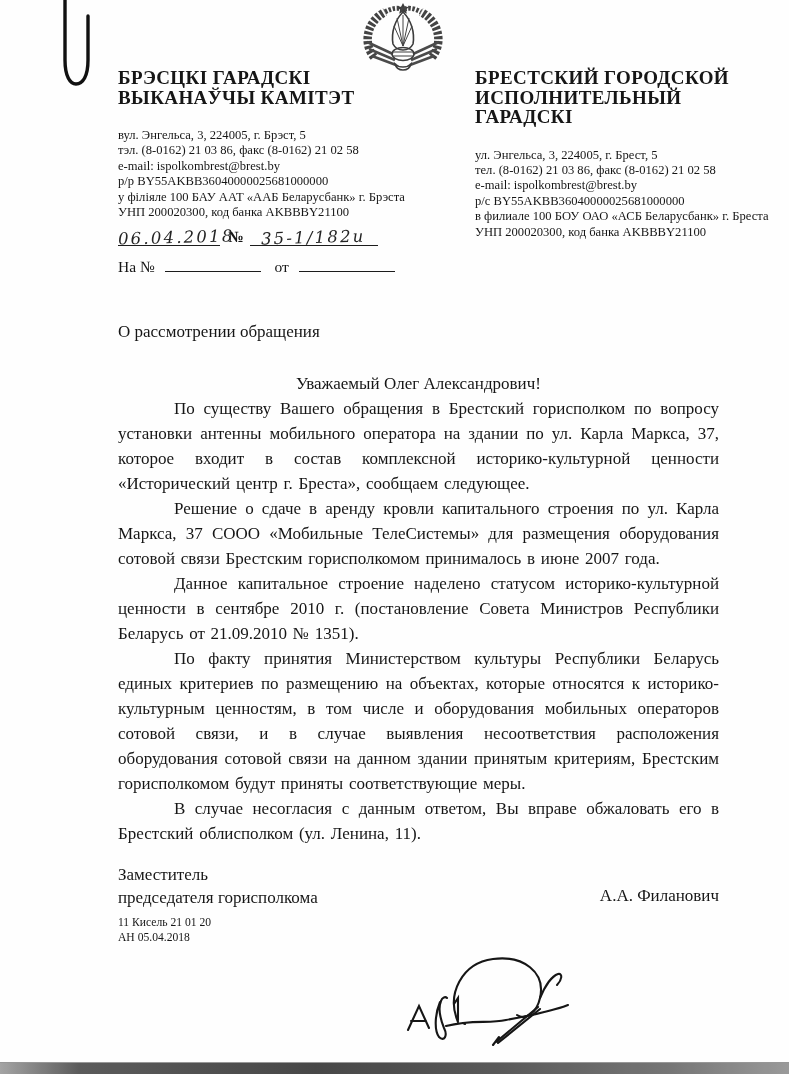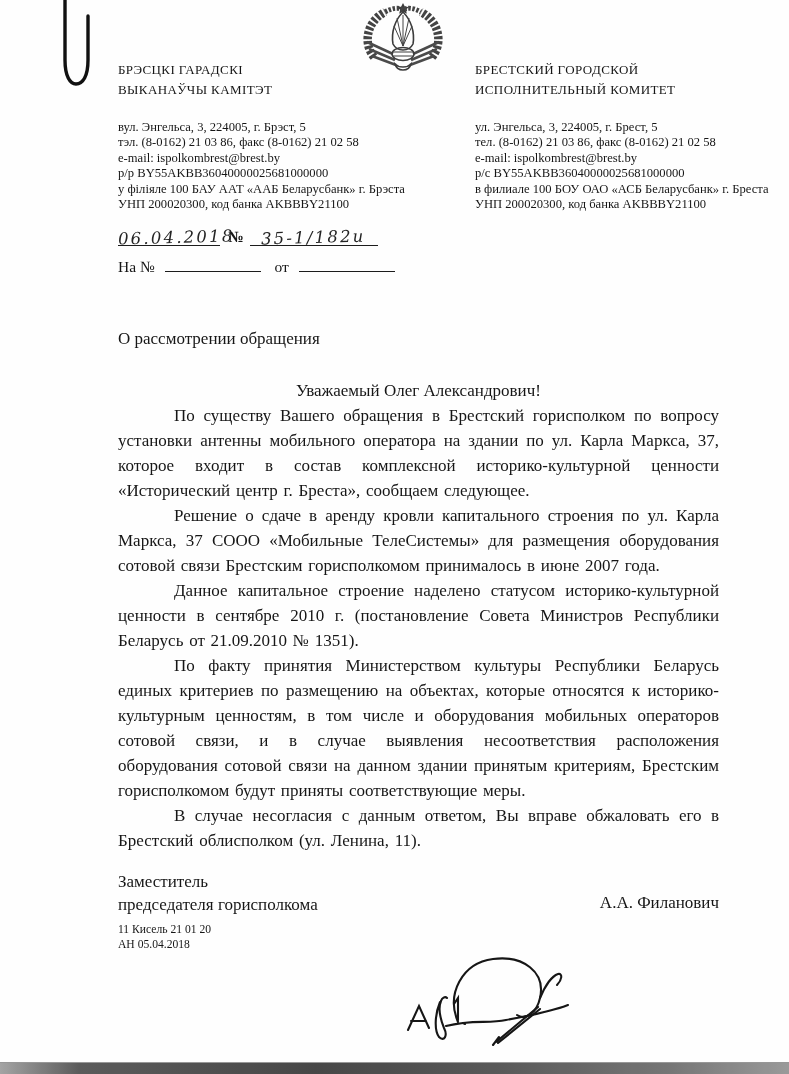--- a/index.html
+++ b/index.html
@@ -5,40 +5,40 @@
   html,body { margin:0; padding:0; background:#e9e9e9; }
   .page {
     position:relative; width:789px; height:1074px; margin:0 auto;
     background:#fefefe; overflow:hidden;
     font-family:"Liberation Serif", serif; color:#161616;
   }
   
   .org-col { position:absolute; top:60px; }
   .org-col.left  { left:118px; width:340px; }
   .org-col.right { left:475px; width:300px; }
-  .org-name { font-weight:normal; font-size:13px; line-height:19.5px; letter-spacing:.4px; }
+  .org-name { font-weight:bold; font-size:19px; line-height:19.5px; letter-spacing:.4px;margin-top:8px; }
   .org-addr { margin-top:21px; font-size:12.6px; line-height:15.4px; }
   .org-addr div { white-space:nowrap; }
   
   .emblem    { position:absolute; left:359px; top:2px; opacity:.88; filter:blur(.25px); }
   .paperclip { position:absolute; left:58px; top:0; }
   
   .ref { position:absolute; left:118px; top:226px; font-size:15.5px; }
   .ref-row { display:flex; align-items:flex-end; }
   .uline { display:inline-block; border-bottom:1.8px solid #1c1c1c; text-align:center; }
   .hand {
     font-family:"DejaVu Serif", serif; font-style:italic; font-size:16.5px;
     letter-spacing:2.2px; color:#242424; display:inline-block; transform:rotate(-1.6deg);
     position:relative; top:2px; white-space:nowrap;
   }
   .no-sign { font-weight:bold; margin:0 6px 0 8px; }
   .ref-row2 { margin-top:11px; font-weight:normal; }
   .blank { display:inline-block; border-bottom:1.8px solid #1c1c1c; height:14px; vertical-align:baseline; }
   
-  .doc-body { position:absolute; left:118px; top:326px; width:601px; font-size:17px; line-height:25px; }
+  .doc-body { position:absolute; left:118px; top:319px; width:601px; font-size:17px; line-height:25px; }
   .subject { text-align:left; }
   .salutation { text-align:center; margin-top:27px; }
   .doc-body p { margin:0; text-align:justify; text-indent:56px; word-spacing:1.5px; }
   
   .sign-row { display:flex; justify-content:space-between; align-items:flex-end; margin-top:17px; }
   .sign-pos { line-height:23px; }
   .sign-name { padding-bottom:1px; }
   .signature-svg { position:absolute; left:388px; top:946px; pointer-events:none; }
   .footer { margin-top:7px; font-size:11.6px; line-height:14.5px; }
   
@@ -82,21 +82,21 @@
       <div>e-mail: ispolkombrest@brest.by</div>
       <div>р/р BY55AKBB36040000025681000000</div>
       <div>у філіяле 100 БАУ ААТ «ААБ Беларусбанк» г. Брэста</div>
       <div>УНП 200020300, код банка AKBBBY21100</div>
     </div>
   </div>
 
   <div class="org-col right">
     <div class="org-name">
       <div>БРЕСТСКИЙ ГОРОДСКОЙ</div>
-      <div>ИСПОЛНИТЕЛЬНЫЙ КОМИТЕТ</div>
+      <div>ИСПОЛНИТЕЛЬНЫЙ ГАРАДСКІ</div>
     </div>
     <div class="org-addr">
       <div>ул. Энгельса, 3, 224005, г. Брест, 5</div>
       <div>тел. (8-0162) 21 03 86, факс (8-0162) 21 02 58</div>
       <div>e-mail: ispolkombrest@brest.by</div>
       <div>р/с BY55AKBB36040000025681000000</div>
       <div>в филиале 100 БОУ ОАО «АСБ Беларусбанк» г. Бреста</div>
       <div>УНП 200020300, код банка AKBBBY21100</div>
     </div>
   </div>

